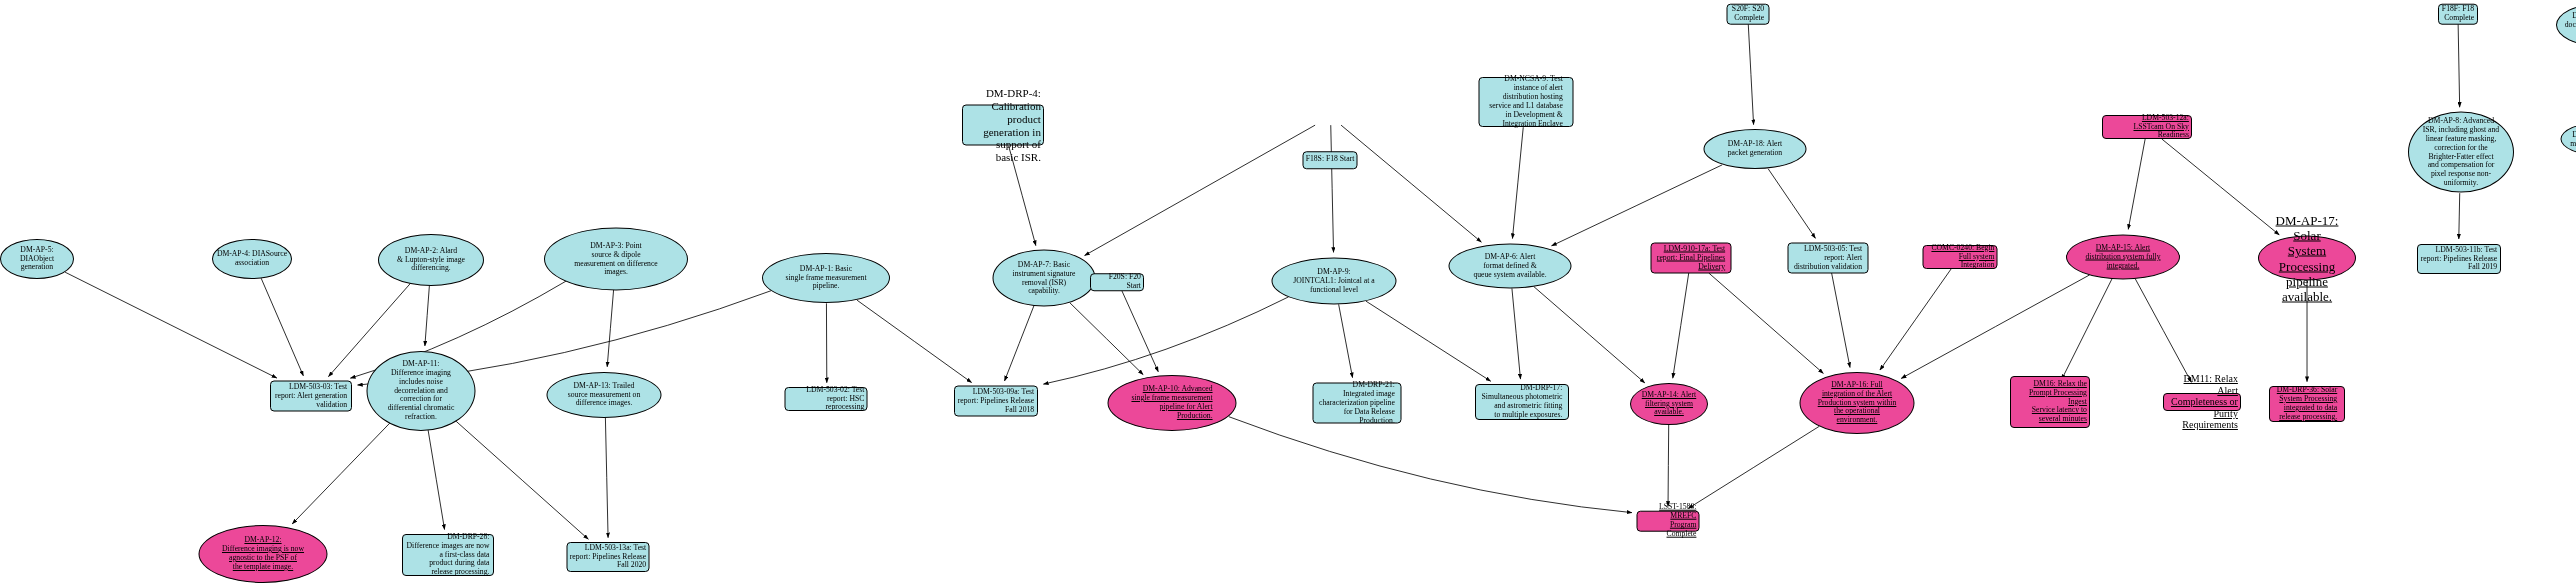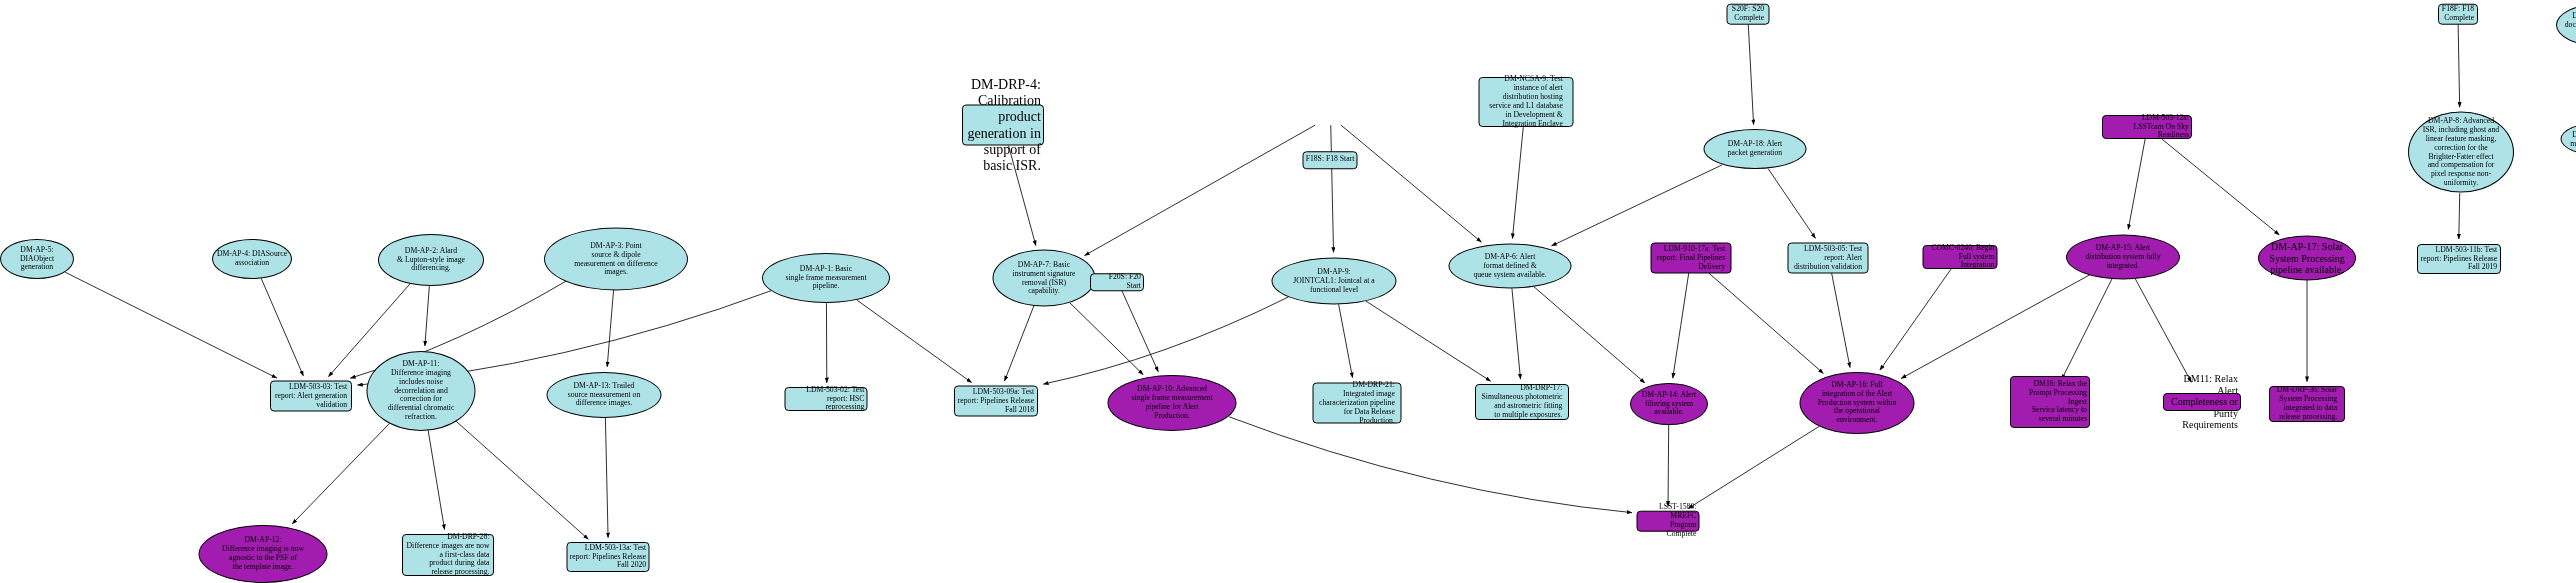--- a/index.html
+++ b/index.html
@@ -7,21 +7,21 @@
   body{font-family:"Liberation Serif","DejaVu Serif",serif;}
   #canvas{position:relative;width:3241px;height:583px;background:#ffffff;overflow:hidden;}
   #edge-layer{position:absolute;left:0;top:0;width:3241px;height:583px;pointer-events:none;}
   .node{position:absolute;box-sizing:border-box;display:flex;align-items:center;
         justify-content:center;text-align:center;color:#000;line-height:1.16;
         transform:translate(-50%,-50%);}
   .node .lbl{display:block;padding:0 2.1px;white-space:pre-line;}
   .shape-box{border:0.8px solid #000;border-radius:4px;text-align:right;}
   .shape-ellipse{border:0.8px solid #000;border-radius:50%;}
   .fill-cyan{background:#ade2e6;}
-  .fill-orange{background:#a21caf;}
+  .fill-orange{background:#ec4899;text-decoration:underline;}
 </style>
 </head>
 <body>
 
 <div id="canvas">
   <svg id="edge-layer" viewBox="0 0 6290 1132">
     <defs>
       <marker id="arrow" markerWidth="11" markerHeight="8" refX="10" refY="4" orient="auto" markerUnits="userSpaceOnUse">
         <path d="M0,0 L11,4 L0,8 z" fill="#000"></path>
       </marker>
@@ -95,21 +95,21 @@
         <span class="lbl">DM-AP-3: Point
 source &amp; dipole
 measurement on difference
 images.</span>
       </div>
       <div class="node shape-ellipse fill-cyan" style="left: 826px; top: 278px; width: 128px; height: 50px; font-size: 7.7px;">
         <span class="lbl">DM-AP-1: Basic
 single frame measurement
 pipeline.</span>
       </div>
-      <div class="node shape-box fill-cyan" style="left: 1003px; top: 125px; width: 82px; height: 41px; font-size: 14px;">
+      <div class="node shape-box fill-cyan" style="left: 1003px; top: 125px; width: 82px; height: 41px; font-size: 11px;">
         <span class="lbl">DM-DRP-4:
 Calibration product
 generation in support of
 basic ISR.</span>
       </div>
       <div class="node shape-ellipse fill-cyan" style="left: 1044px; top: 278px; width: 103px; height: 57px; font-size: 7.7px;">
         <span class="lbl">DM-AP-7: Basic
 instrument signature
 removal (ISR)
 capability.</span>
@@ -167,21 +167,21 @@
       </div>
       <div class="node shape-box fill-cyan" style="left: 826px; top: 399px; width: 83px; height: 24px; font-size: 7.7px;">
         <span class="lbl">LDM-503-02: Test
 report: HSC reprocessing</span>
       </div>
       <div class="node shape-box fill-cyan" style="left: 996px; top: 401px; width: 84px; height: 31px; font-size: 7.7px;">
         <span class="lbl">LDM-503-09a: Test
 report: Pipelines Release
 Fall 2018</span>
       </div>
-      <div class="node shape-ellipse fill-orange" style="left: 1172px; top: 403px; width: 129px; height: 56px; font-size: 7.7px;">
+      <div class="node shape-ellipse fill-orange" style="left: 1172px; top: 403px; width: 129px; height: 56px; font-size: 7.7px; text-align: right;">
         <span class="lbl">DM-AP-10: Advanced
 single frame measurement
 pipeline for Alert
 Production.</span>
       </div>
       <div class="node shape-box fill-cyan" style="left: 1357px; top: 403px; width: 89px; height: 41px; font-size: 7.7px;">
         <span class="lbl">DM-DRP-21:
 Integrated image
 characterization pipeline
 for Data Release
@@ -225,21 +225,21 @@
       </div>
       <div class="node shape-box fill-orange" style="left: 2147px; top: 127px; width: 90px; height: 24px; font-size: 7.7px;">
         <span class="lbl">LDM-503-12a:
 LSSTcam On Sky Readiness</span>
       </div>
       <div class="node shape-ellipse fill-orange" style="left: 2123px; top: 257px; width: 114px; height: 45px; font-size: 7.7px;">
         <span class="lbl">DM-AP-15: Alert
 distribution system fully
 integrated.</span>
       </div>
-      <div class="node shape-ellipse fill-orange" style="left: 2307px; top: 258px; width: 98px; height: 45px; font-size: 10px;">
+      <div class="node shape-ellipse fill-orange" style="left: 2307px; top: 258px; width: 98px; height: 45px; font-size: 13px;">
         <span class="lbl">DM-AP-17: Solar
 System Processing
 pipeline available.</span>
       </div>
       <div class="node shape-box fill-orange" style="left: 2050px; top: 402px; width: 80px; height: 52px; font-size: 7.7px;">
         <span class="lbl">DM16: Relax the
 Prompt Processing Ingest
 Service latency to
 several minutes</span>
       </div>

